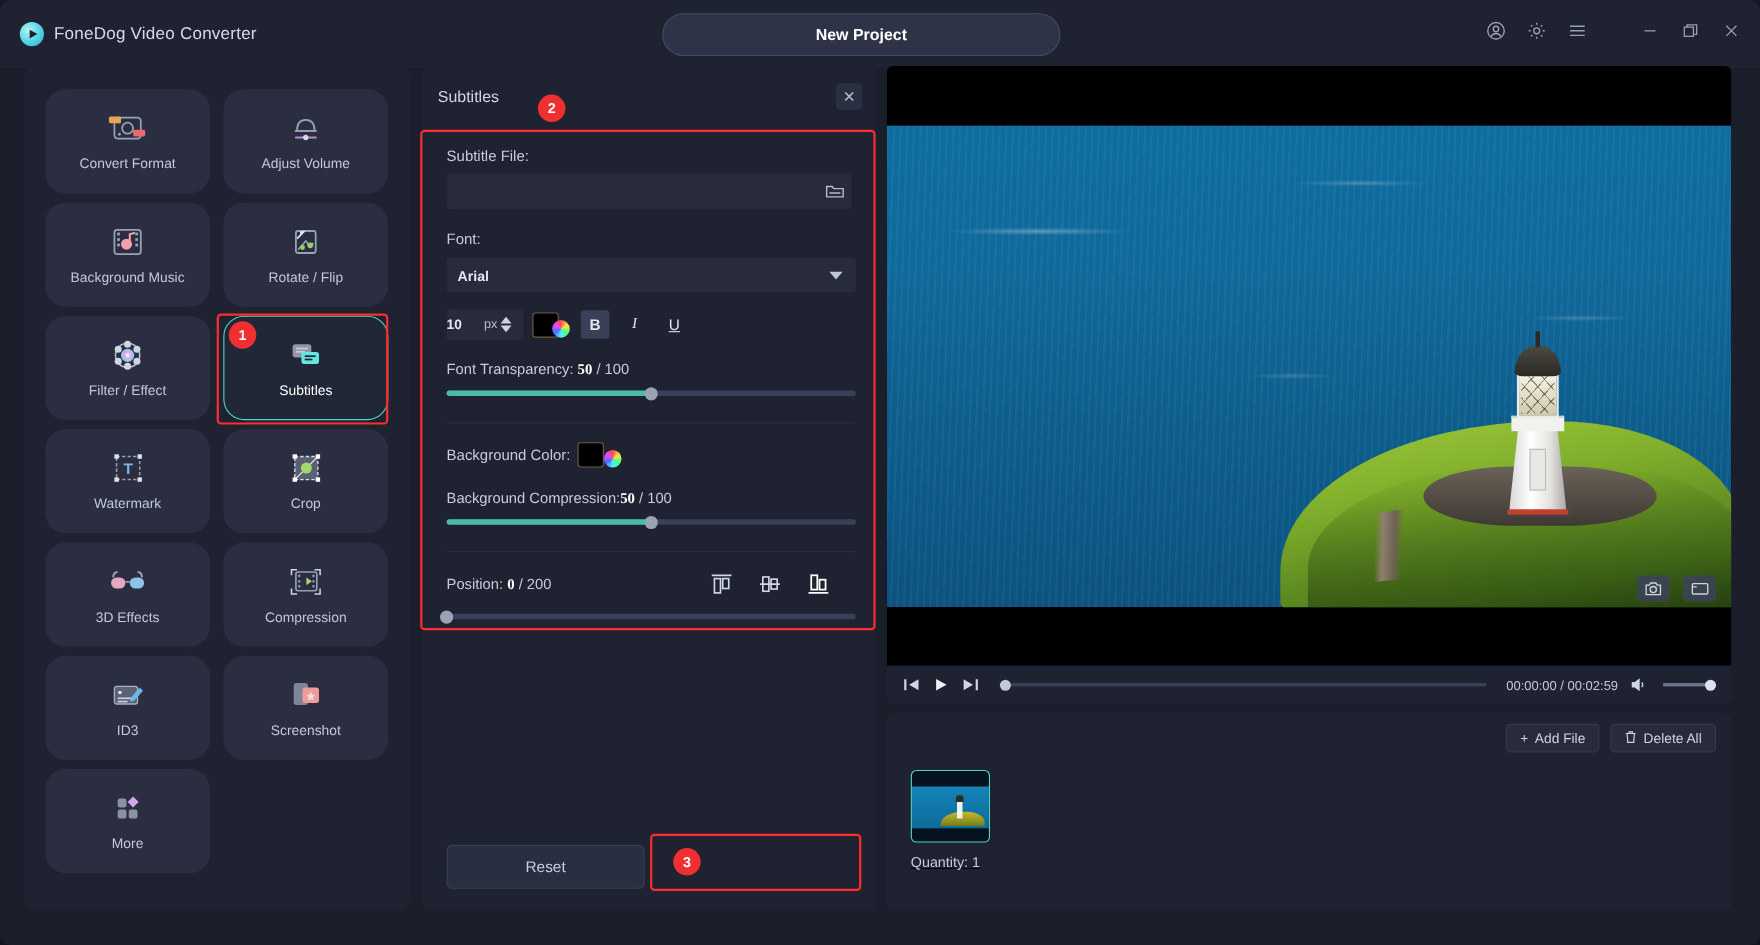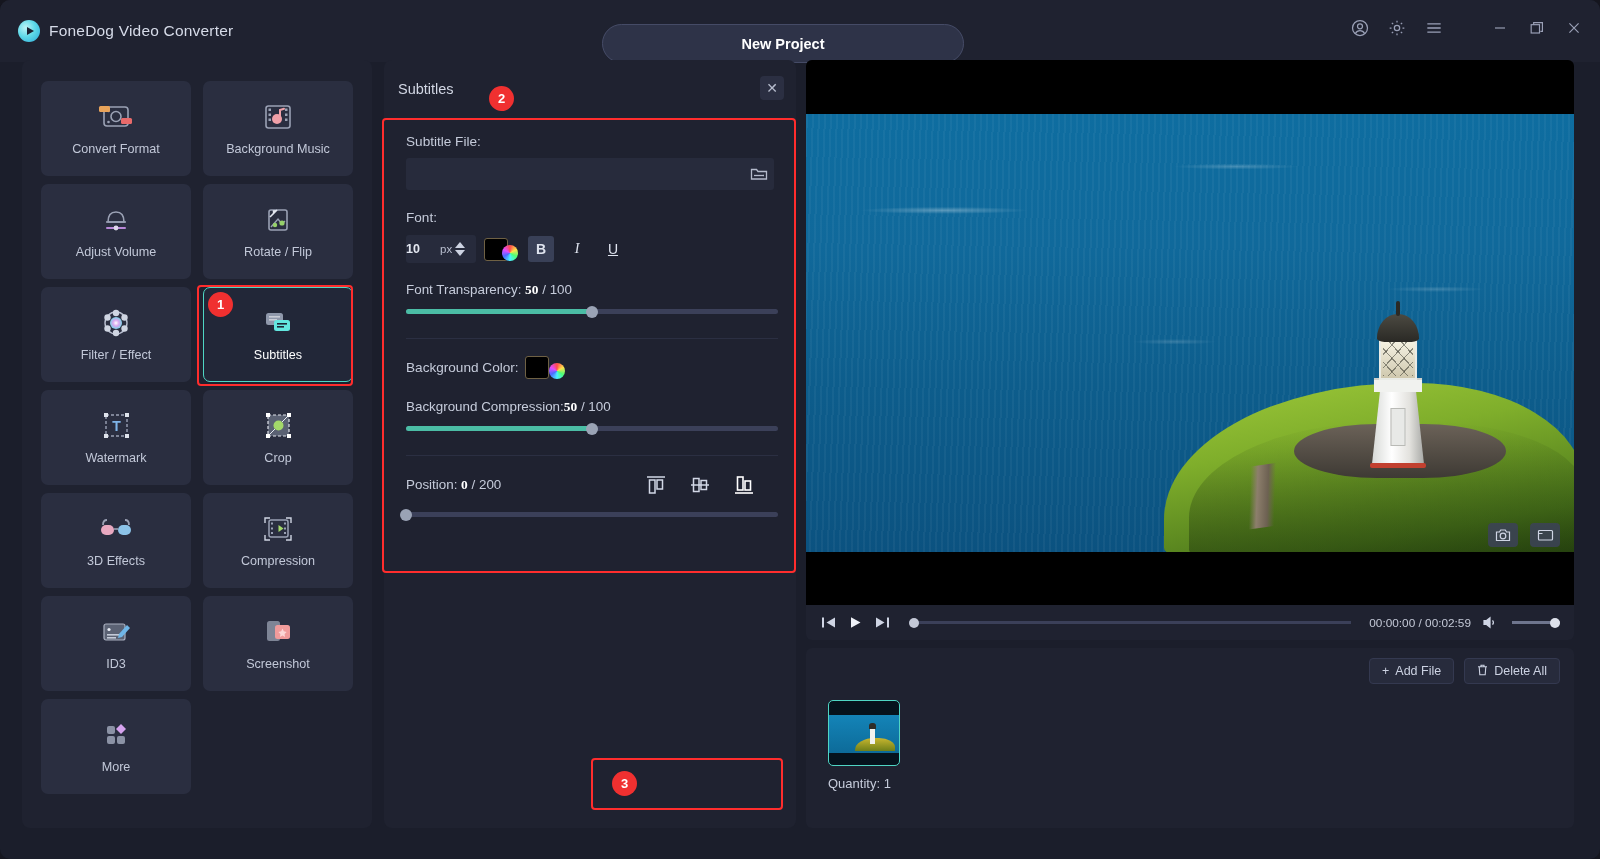--- a/index.html
+++ b/index.html
@@ -32,21 +32,21 @@
   .brand-logo::after {
     content: ""; width: 0; height: 0;
     border-left: 7px solid #1b2030;
     border-top: 4.5px solid transparent;
     border-bottom: 4.5px solid transparent;
     margin-left: 2px;
   }
   .brand-title { color: #d6dbe8; font-size: 15.5px; letter-spacing: .2px; }
 
   .tabs {
-    position: absolute; left: 602px; top: 24px;
+    position: absolute; left: 602px; top: 12px;
     width: 362px; height: 39px;
     background: #262a3b;
     border-radius: 20px;
     display: flex; align-items: center;
   }
   .tab {
     height: 39px; flex: 1;
     display: flex; align-items: center; justify-content: center;
     font-size: 14.5px; color: #8b90a6;
     border-radius: 20px; cursor: pointer;
@@ -73,21 +73,21 @@
   }
   .toolgrid {
     position: absolute; left: 19px; top: 21px;
     width: 312px;
     display: grid; grid-template-columns: 150px 150px; gap: 8px 12px;
   }
   .tool {
     position: relative;
     height: 95px;
     background: #2a2e40;
-    border-radius: 7px;
+    border-radius: 19px;
     display: flex; flex-direction: column; align-items: center; justify-content: center;
     gap: 9px; cursor: pointer;
     border: 1px solid transparent;
   }
   .tool.active { border: 1px solid #4fd6c4; background: #222738; }
   .tool-label { font-size: 12.6px; color: #c2c8d8; }
   .tool.active .tool-label { color: #ffffff; }
   .tool-icon { width: 38px; height: 32px; display: flex; align-items: center; justify-content: center; }
   .tool-icon svg { display: block; }
 
@@ -319,21 +319,21 @@
     position: absolute; left: 806px; top: 648px;
     width: 768px; height: 180px;
     background: #1f2230; border-radius: 6px;
   }
   .fl-actions { position: absolute; right: 14px; top: 10px; display: flex; gap: 10px; }
   .fl-btn {
     height: 26px; padding: 0 12px; background: #272b3c; border: 1px solid #343950;
     border-radius: 4px; color: #ccd2e2; font-size: 12.5px;
     display: flex; align-items: center; gap: 6px; cursor: pointer;
   }
-  .thumb-wrap { position: absolute; left: 22px; top: 52px; }
+  .thumb-wrap { position: absolute; left: 22px; top: 52px; text-decoration: underline; }
   .thumb {
     position: relative; width: 72px; height: 66px; border: 1px solid #4fd6c4;
     border-radius: 5px; overflow: hidden; background: #06131d; cursor: pointer;
   }
   .thumb .t-sea { position: absolute; left: 0; top: 14px; width: 72px; height: 38px; background: linear-gradient(#1484b8, #0d6b99); }
   .thumb .t-land { position: absolute; right: 4px; bottom: 14px; width: 40px; height: 13px; background: linear-gradient(#c8b62f, #6f7f18); border-radius: 50% 40% 0 0 / 90% 70% 0 0; }
   .thumb .t-lh { position: absolute; right: 24px; bottom: 21px; width: 5px; height: 16px; background: #f2f2ee; }
   .thumb .t-lh::after { content: ""; position: absolute; left: -1px; top: -5px; width: 7px; height: 6px; background: #2e2d29; border-radius: 3px 3px 0 0; }
   .quantity { margin-top: 10px; font-size: 13px; color: #c6ccdb; }
 </style>
@@ -399,49 +399,49 @@
           <svg width="38" height="30" viewBox="0 0 38 30">
               <rect x="7" y="5" width="24" height="19" rx="3" fill="none" stroke="#9aa1b4" stroke-width="1.6"></rect>
               <circle cx="19" cy="14.5" r="5" fill="none" stroke="#9aa1b4" stroke-width="1.6"></circle>
               <circle cx="11.5" cy="9" r="1.3" fill="#9aa1b4"></circle>
               <circle cx="11.5" cy="20" r="1.3" fill="#9aa1b4"></circle>
               <rect x="2" y="4" width="11" height="6" rx="1.5" fill="#e8a35a"></rect>
               <rect x="24" y="16" width="11" height="6" rx="1.5" fill="#e86a6a"></rect>
             </svg>
         </span>
         <span class="tool-label">Convert Format</span>
+      </div>
+
+      <div class="tool">
+        <span class="tool-icon">
+          <svg width="36" height="30" viewBox="0 0 36 30">
+              <path d="M10 17c0-6 2-10 8-10s8 4 8 10z" fill="none" stroke="#9aa1b4" stroke-width="1.6"></path>
+              <path d="M8 17h20" stroke="#9aa1b4" stroke-width="1.6"></path>
+              <path d="M9 23h18" stroke="#b887d8" stroke-width="2" stroke-linecap="round"></path>
+              <circle cx="18" cy="23" r="2.4" fill="#ddd6ea"></circle>
+            </svg>
+        </span>
+        <span class="tool-label">Adjust Volume</span>
       </div>
 
       <div class="tool">
         <span class="tool-icon">
           <svg width="36" height="30" viewBox="0 0 36 30">
               <rect x="6" y="4" width="24" height="22" rx="2.5" fill="none" stroke="#9aa1b4" stroke-width="1.6"></rect>
               <rect x="8.5" y="6.5" width="2.5" height="2.5" fill="#9aa1b4"></rect>
               <rect x="8.5" y="11.5" width="2.5" height="2.5" fill="#9aa1b4"></rect>
               <rect x="8.5" y="16.5" width="2.5" height="2.5" fill="#9aa1b4"></rect>
               <rect x="25" y="6.5" width="2.5" height="2.5" fill="#9aa1b4"></rect>
               <rect x="25" y="11.5" width="2.5" height="2.5" fill="#9aa1b4"></rect>
               <rect x="25" y="16.5" width="2.5" height="2.5" fill="#9aa1b4"></rect>
               <circle cx="17" cy="17" r="5" fill="#f0a0a8"></circle>
               <path d="M20 14.5V8l4-1.2" stroke="#f0a0a8" stroke-width="2" fill="none" stroke-linecap="round"></path>
             </svg>
         </span>
         <span class="tool-label">Background Music</span>
-      </div>
-
-      <div class="tool">
-        <span class="tool-icon">
-          <svg width="36" height="30" viewBox="0 0 36 30">
-              <path d="M10 17c0-6 2-10 8-10s8 4 8 10z" fill="none" stroke="#9aa1b4" stroke-width="1.6"></path>
-              <path d="M8 17h20" stroke="#9aa1b4" stroke-width="1.6"></path>
-              <path d="M9 23h18" stroke="#b887d8" stroke-width="2" stroke-linecap="round"></path>
-              <circle cx="18" cy="23" r="2.4" fill="#ddd6ea"></circle>
-            </svg>
-        </span>
-        <span class="tool-label">Adjust Volume</span>
       </div>
 
       <div class="tool">
         <span class="tool-icon">
           <svg width="34" height="30" viewBox="0 0 34 30">
               <rect x="8" y="5" width="18" height="20" rx="2" fill="none" stroke="#9aa1b4" stroke-width="1.6"></rect>
               <path d="M10 22l7-8 4 5 3-3" stroke="#9aa1b4" stroke-width="1.4" fill="none"></path>
               <circle cx="21" cy="18" r="2.6" fill="#96d06a"></circle>
               <circle cx="14" cy="20" r="2.2" fill="#96d06a"></circle>
               <path d="M9 12L16 5" stroke="#e3e7f0" stroke-width="1.6"></path>
@@ -601,20 +601,24 @@
         <input class="file-input" type="text" value="" style="">
         <span class="file-browse">
           <svg width="18" height="16" viewBox="0 0 18 16" fill="none" stroke="#b5bbcc" stroke-width="1.3">
               <path d="M1.5 13V3.5h5l1.5 2h8.5V13z"></path>
               <path d="M4 9.5h10"></path>
             </svg>
         </span>
       </div>
 
       <div class="fld-label">Font:</div>
+      <div class="select-row">
+        <span class="select-value">Arial</span>
+        <span class="caret"></span>
+      </div>
 
       <div class="fmt-row">
         <span class="size-box">
           <input class="size-val" type="text" value="10" style="">
           <span class="size-unit">px</span>
           <span class="stepper">
               <i class="up"></i>
               <i class="dn"></i>
             </span>
         </span>
@@ -679,20 +683,21 @@
           </span>
         </span>
       </div>
       <div class="slider">
         <span class="fill" style="width:0%"></span>
         <span class="knob" style="left:0%"></span>
       </div>
     </div>
 
     <div class="sub-footer">
+      <div class="btn-reset">Reset</div>
     </div>
 
     <div class="annot" style="left:-2px; top:58px; width:414px; height:455px;"></div>
     <div class="badge" style="left:105px; top:26px;">2</div>
     <div class="annot" style="left:207px; top:698px; width:192px; height:52px;"></div>
     <div class="badge" style="left:228px; top:711px;">3</div>
   </div>
 
   <div class="player">
     <div class="video">

